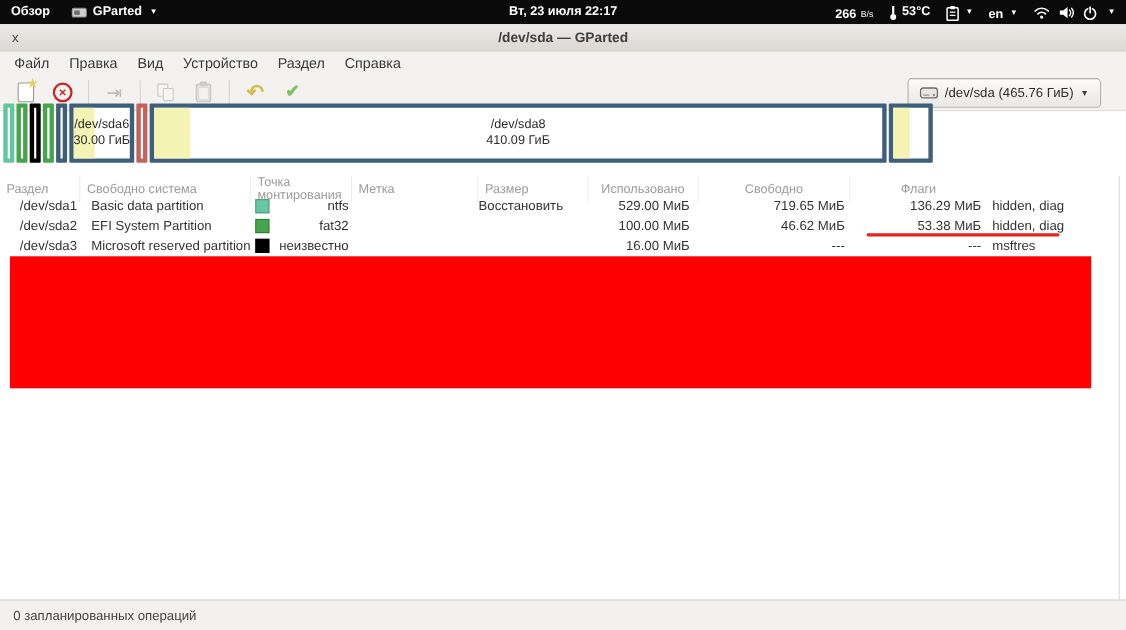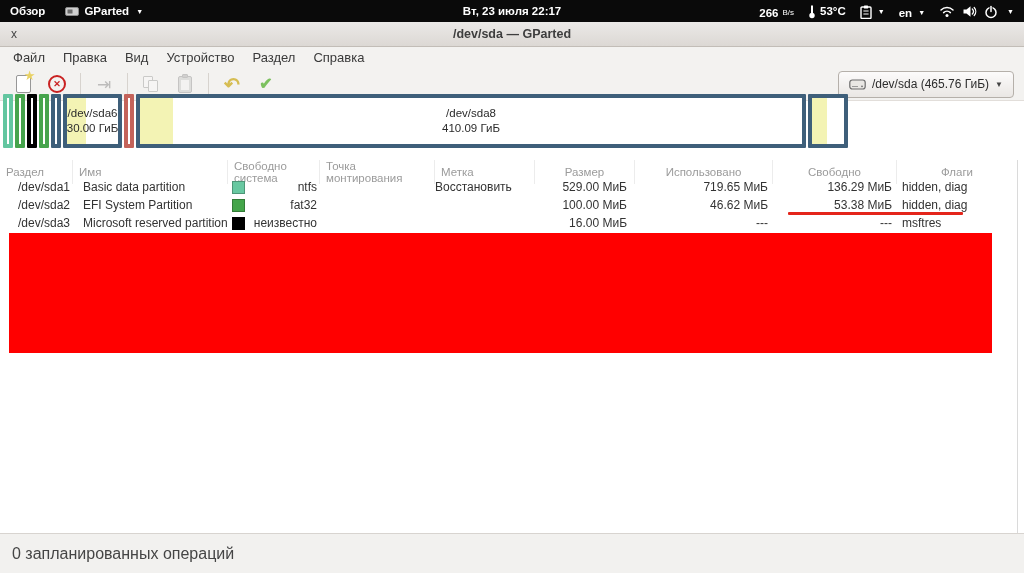--- a/index.html
+++ b/index.html
@@ -28,21 +28,21 @@
               font-weight:bold; font-size:12.5px; color:#3e3e3e; }
   .close-x { position:absolute; left:11px; font-weight:normal; color:#454545; font-size:12px; }
   .menubar { position:absolute; top:47px; left:0; right:0; height:21px; background:#f3f2f0;
              display:flex; align-items:center; padding-left:4px; font-size:13px; color:#3a3a3a; }
   .menu-item { padding:0 9px; }
   .toolbar { position:absolute; top:68px; left:0; right:0; height:33px; background:#f3f2f0;
              border-bottom:1px solid #e2deda; display:flex; align-items:center; padding-left:6px; }
   .tb-btn { width:28px; height:26px; display:flex; align-items:center; justify-content:center; margin:0 3px; }
   .tb-btn.disabled { opacity:.4; filter:grayscale(1); }
   .tb-sep { width:1px; height:22px; background:#d7d3ce; margin:0 6px; }
-  .device-combo { margin-left:auto; margin-right:10px; height:27px; display:flex; align-items:center;
+  .device-combo { margin-left:auto; margin-right:23px; height:27px; display:flex; align-items:center;
                   gap:6px; padding:0 10px; background:linear-gradient(#fcfbfb,#eae7e4);
                   border:1px solid #b5b0aa; border-radius:4px; font-size:12px; color:#2d2d2d; }
   .device-combo .caret2 { font-size:8px; color:#444; }
 
   
   .ic-doc { width:15px; height:18px; background:#fff; border:1px solid #979797; border-radius:2px;
             position:relative; display:inline-block; }
   .ic-star { position:absolute; top:-8px; right:-6px; color:#e8d162; font-size:13px; }
   .ic-del { width:18px; height:18px; border-radius:50%; border:2.5px solid #c92222; color:#c92222;
             font-size:9px; font-weight:bold; display:flex; align-items:center; justify-content:center; }
@@ -80,23 +80,23 @@
   .td.c1 { padding-left:18px; gap:4px; }
   .td.c2 { padding-left:10px; }
   .td.c3 { justify-content:space-between; padding:0 3px 0 4px; }
   .td.num { justify-content:flex-end; }
   .td.c6 { padding-right:8px; }
   .td.c7, .td.c8 { padding-right:5px; }
   .td.c9 { padding-left:5px; }
   .fs-sq { width:13px; height:13px; display:inline-block; border:1px solid rgba(0,0,0,.25); }
 
   
-  .statusbar { position:absolute; left:0; right:0; bottom:0; height:40px; background:#f2f1ef;
+  .statusbar { position:absolute; left:0; right:0; bottom:0; height:28px; background:#f2f1ef;
                border-top:1px solid #d8d4d0; display:flex; align-items:center; padding-left:12px;
-               font-size:16px; color:#454545; }
+               font-size:12px; color:#454545; }
 
   
   .redaction { position:absolute; left:9px; top:233px; width:983px; height:120px; z-index:5; }
   .red-underline { position:absolute; left:788px; top:212px; width:175px; height:3px; border-radius:1px; z-index:5; }
 </style>
 </head>
 <body>
 
 <div class="screen">
 
@@ -240,21 +240,20 @@
         </div>
       </div>
       <div class="part" style="width: 40px; border-color: rgb(62, 95, 122);">
         <div class="used" style="width: 47%; background: rgb(243, 243, 180);"></div>
       </div>
     </div>
 
   <div class="ptable">
     <div class="thead">
         <div class="th">Раздел</div>
-        <div class="th">Имя</div>
         <div class="th">Свободно система</div>
         <div class="th">Точка монтирования</div>
         <div class="th">Метка</div>
         <div class="th">Размер</div>
         <div class="th">Использовано</div>
         <div class="th">Свободно</div>
         <div class="th">Флаги</div>
       </div>
     <div>
         <div class="tr">

